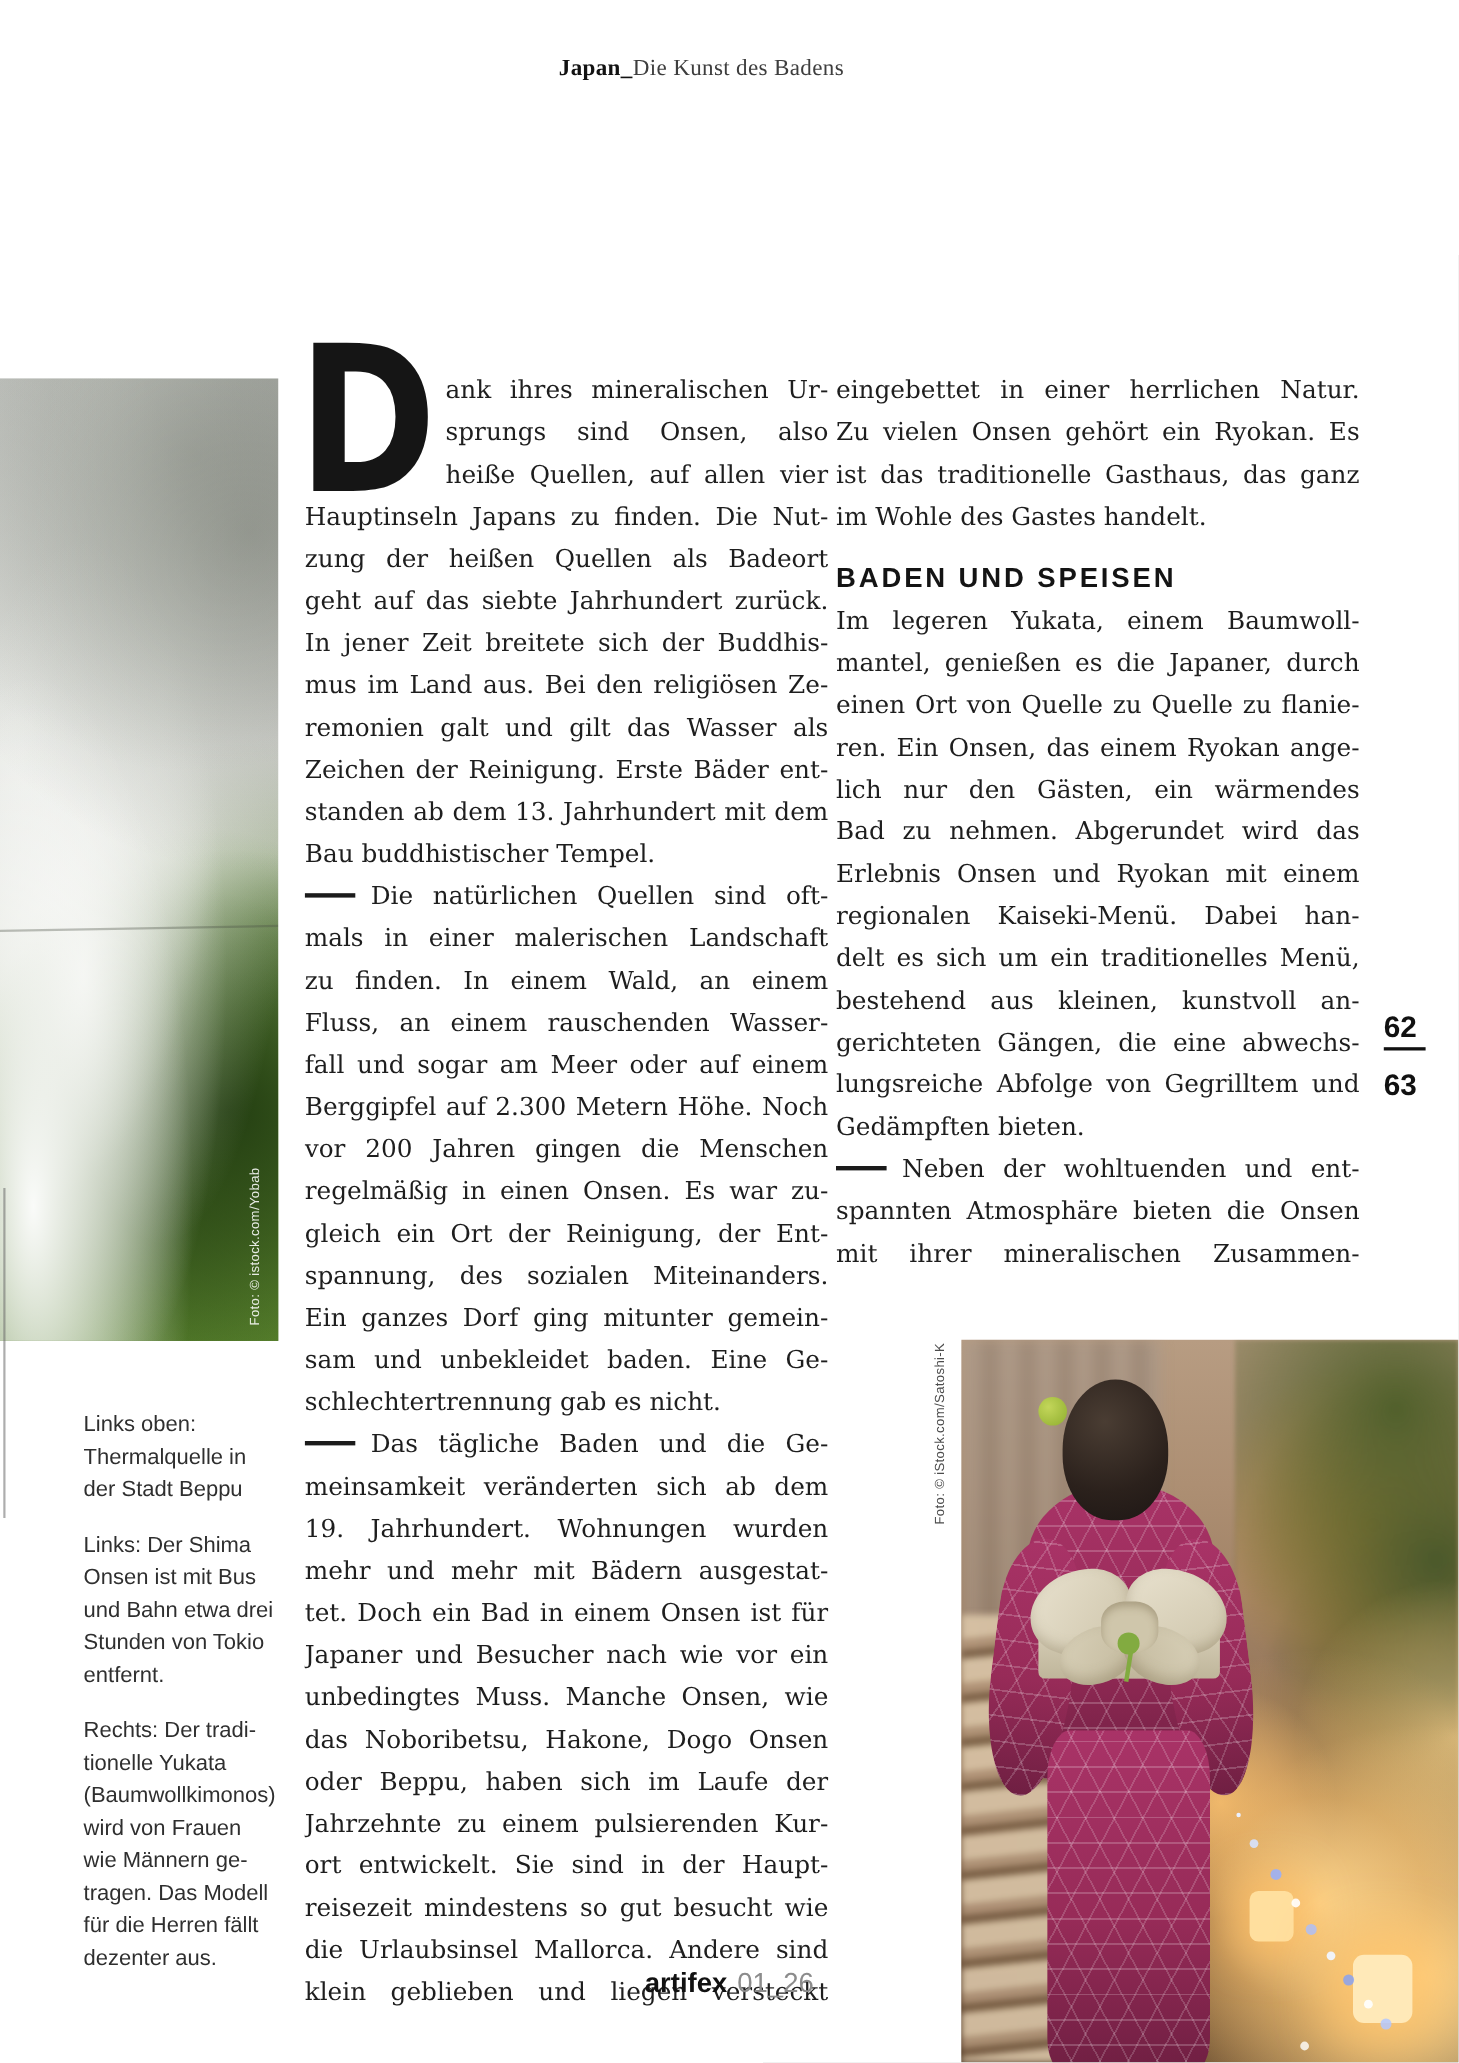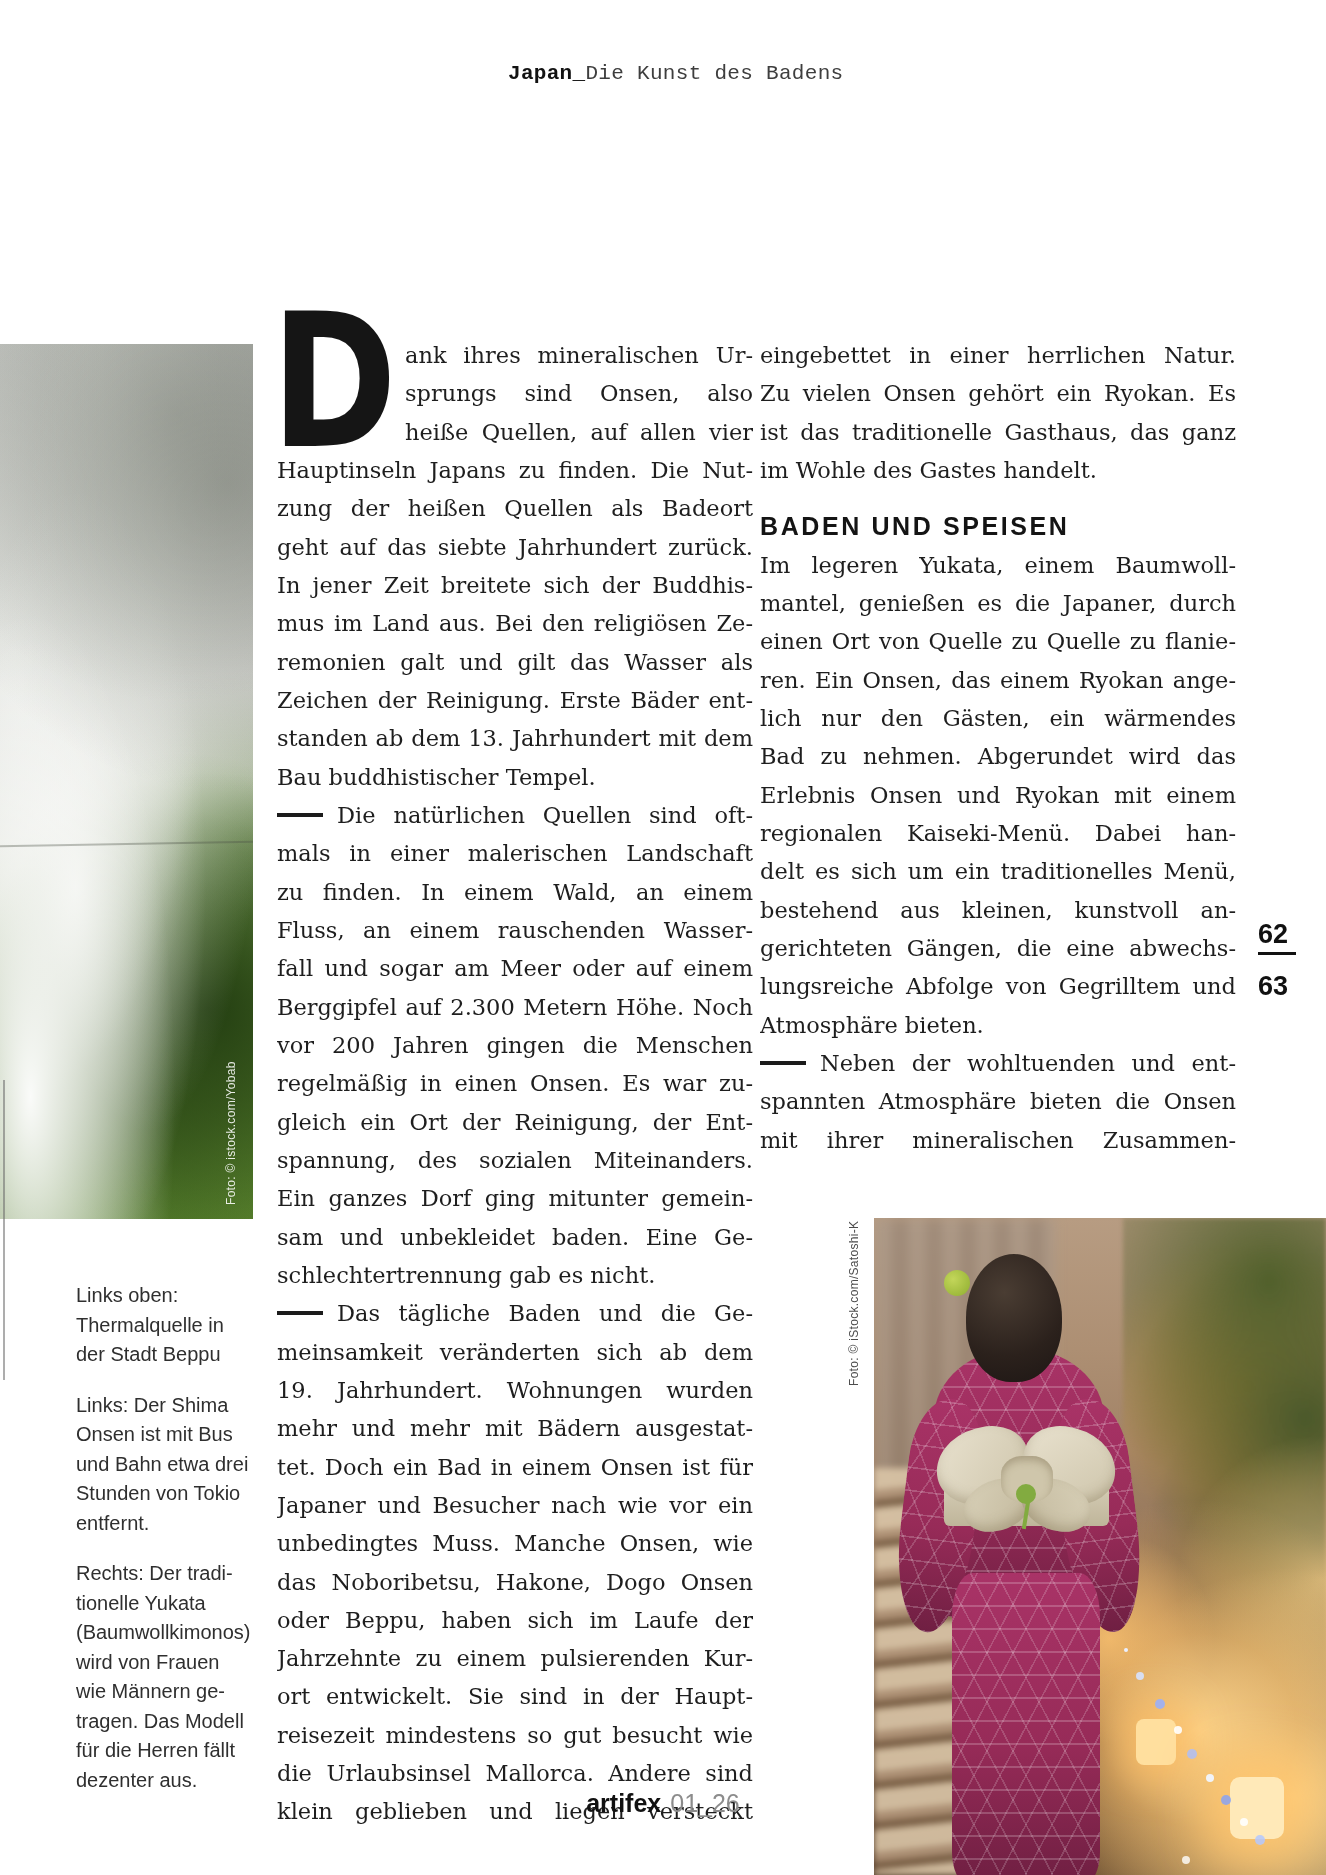--- a/index.html
+++ b/index.html
@@ -1,20 +1,20 @@
 <!DOCTYPE html>
 <html><head>
 <meta charset="utf-8">
 <style>
   html,body{margin:0;padding:0;background:#e8e8e8;}
   .page{position:relative;width:1326px;height:1875px;background:#ffffff;overflow:hidden;
         font-family:"DejaVu Serif",serif;}
 
   
-  .hdr{position:absolute;left:508px;top:62px;font-family:Liberation Mono, monospace;
+  .hdr{position:absolute;left:508px;top:49px;font-family:Liberation Serif, serif;
        font-size:21px;letter-spacing:.3px;white-space:nowrap;}
   .hdr .brand{font-weight:bold;color:#121212;}
   .hdr .rest{color:#3e3e3e;}
   .ftr{position:absolute;left:0;top:1789px;width:100%;text-align:center;
        font-family:"Liberation Sans",sans-serif;font-size:25px;white-space:nowrap;}
   .ftr .brand{font-weight:bold;color:#111;}
   .ftr .issue{color:#8c8c8c;margin-left:9px;}
 
   
   .col{position:absolute;top:336px;width:476px;font-size:22.5px;color:#1e1e1e;}
@@ -227,21 +227,21 @@
         <div class="tl">einen Ort von Quelle zu Quelle zu flanie-</div>
         <div class="tl">ren. Ein Onsen, das einem Ryokan ange-</div>
         <div class="tl">lich nur den Gästen, ein wärmendes</div>
         <div class="tl">Bad zu nehmen. Abgerundet wird das</div>
         <div class="tl">Erlebnis Onsen und Ryokan mit einem</div>
         <div class="tl">regionalen Kaiseki-Menü. Dabei han-</div>
         <div class="tl">delt es sich um ein traditionelles Menü,</div>
         <div class="tl">bestehend aus kleinen, kunstvoll an-</div>
         <div class="tl">gerichteten Gängen, die eine abwechs-</div>
         <div class="tl">lungsreiche Abfolge von Gegrilltem und</div>
-        <div class="tl end">Atmosphäre bieten.</div>
+        <div class="tl end">Gedämpften bieten.</div>
         <div class="tl dash"><span class="pdash"></span>Neben der wohltuenden und ent-</div>
         <div class="tl">spannten Atmosphäre bieten die Onsen</div>
         <div class="tl">mit ihrer mineralischen Zusammen-</div>
       </div>
   </div>
 
   <div class="pnum">
     <span class="n">62</span>
     <div class="pnrule"></div>
     <span class="n">63</span>

